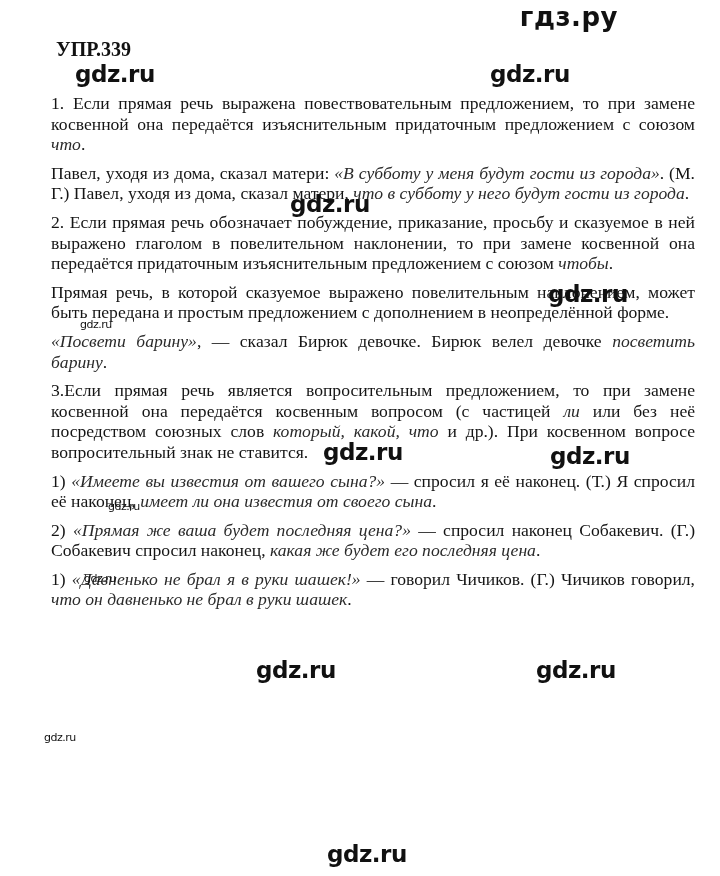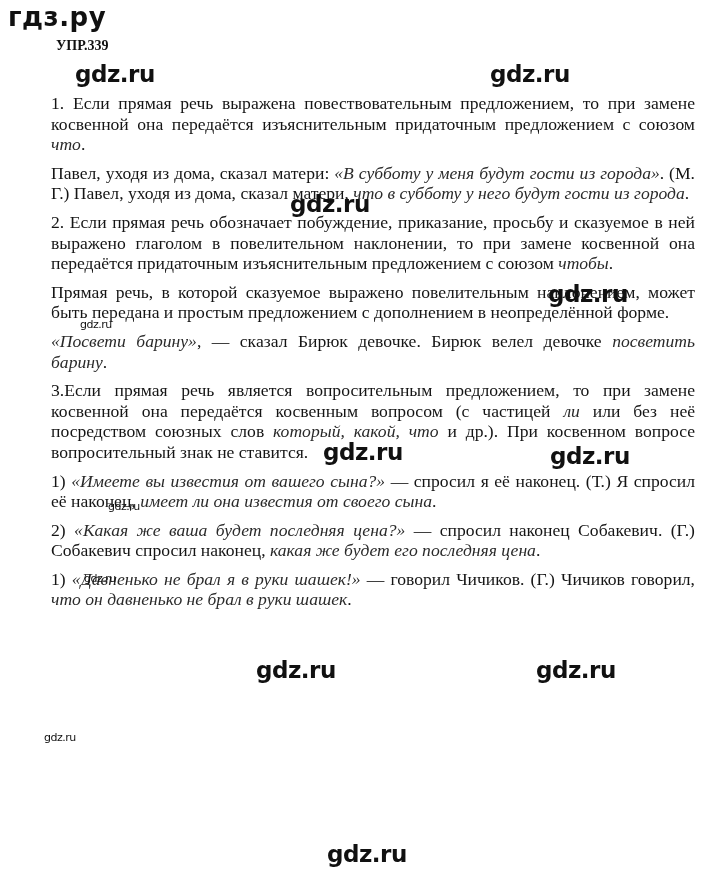--- a/index.html
+++ b/index.html
@@ -1,24 +1,24 @@
 <!DOCTYPE html>
 <html><head>
 <meta charset="utf-8">
 <style>
   html, body { margin: 0; padding: 0; background: #ffffff; }
   body { width: 720px; height: 876px; position: relative; overflow: hidden; color: #111; }
   .site-title {
-    position: absolute; top: 0; left: 8px; width: 618px; text-align: left;
+    position: absolute; top: 0; left: 0; width: 618px; text-align: right;
     font-family: "DejaVu Sans", sans-serif; font-weight: bold; font-size: 26px;
     line-height: 34px; color: #111; letter-spacing: 0.5px;
   }
   .ex-title {
     position: absolute; top: 38px; left: 56px;
-    font-family: "Liberation Serif", serif; font-weight: bold; font-size: 14px; color: #111;
+    font-family: "Liberation Serif", serif; font-weight: bold; font-size: 20px; color: #111;
   }
   .wm {
     position: absolute; font-family: "DejaVu Sans", sans-serif; font-weight: bold;
     color: #111; letter-spacing: -0.5px; line-height: 1; white-space: nowrap; text-align: right;
   }
   .wm.big { font-size: 23px; }
   .wm.small { font-size: 11px; font-weight: normal; }
   .content {
     position: absolute; top: 85px; left: 43px; width: 660px;
     font-family: "Liberation Serif", serif; font-size: 17.6px; line-height: 20.6px;
@@ -35,21 +35,21 @@
 <div class="ex-title">УПР.339</div>
 
 <div class="content" id="content">
     <p><span>1. Если прямая речь выражена повествовательным предложением, то при замене косвенной она передаётся изъяснительным придаточным предложением с союзом </span><i>что</i><span>.</span></p>
     <p><span>Павел, уходя из дома, сказал матери: </span><i>«В субботу у меня будут гости из города»</i><span>. (М. Г.) Павел, уходя из дома, сказал матери, </span><i>что в субботу у него будут гости из города</i><span>.</span></p>
     <p><span>2. Если прямая речь обозначает побуждение, приказание, просьбу и сказуемое в ней выражено глаголом в повелительном наклонении, то при замене косвенной она передаётся придаточным изъяснительным предложением с союзом </span><i>чтобы</i><span>.</span></p>
     <p><span>Прямая речь, в которой сказуемое выражено повелительным наклонением, может быть передана и простым предложением с дополнением в неопределённой форме.</span></p>
     <p><i>«Посвети барину»</i><span>, — сказал Бирюк девочке. Бирюк велел девочке </span><i>посветить барину</i><span>.</span></p>
     <p><span>3.Если прямая речь является вопросительным предложением, то при замене косвенной она передаётся косвенным вопросом (с частицей </span><i>ли</i><span> или без неё посредством союзных слов </span><i>который, какой, что</i><span> и др.). При косвенном вопросе вопросительный знак не ставится.</span></p>
     <p><span>1) </span><i>«Имеете вы известия от вашего сына?»</i><span> — спросил я её наконец. (Т.) Я спросил её наконец, </span><i>имеет ли она известия от своего сына</i><span>.</span></p>
-    <p><span>2) </span><i>«Какая же ваша будет последняя цена?»</i><span> — спросил наконец Собакевич. (Г.) Собакевич спросил наконец, </span><i>какая же будет его последняя цена</i><span>.</span></p>
+    <p><span>2) </span><i>«Прямая же ваша будет последняя цена?»</i><span> — спросил наконец Собакевич. (Г.) Собакевич спросил наконец, </span><i>какая же будет его последняя цена</i><span>.</span></p>
     <p><span>1) </span><i>«Давненько не брал я в руки шашек!»</i><span> — говорил Чичиков. (Г.) Чичиков говорил, </span><i>что он давненько не брал в руки шашек</i><span>.</span></p>
   </div>
 
 <div id="watermarks">
     <div class="wm big" style="left: 75px; top: 63px;">gdz.ru</div>
     <div class="wm big" style="left: 490px; top: 63px;">gdz.ru</div>
     <div class="wm big" style="left: 290px; top: 193px;">gdz.ru</div>
     <div class="wm big" style="left: 548px; top: 283px;">gdz.ru</div>
     <div class="wm big" style="left: 323px; top: 441px;">gdz.ru</div>
     <div class="wm big" style="left: 550px; top: 445px;">gdz.ru</div>

